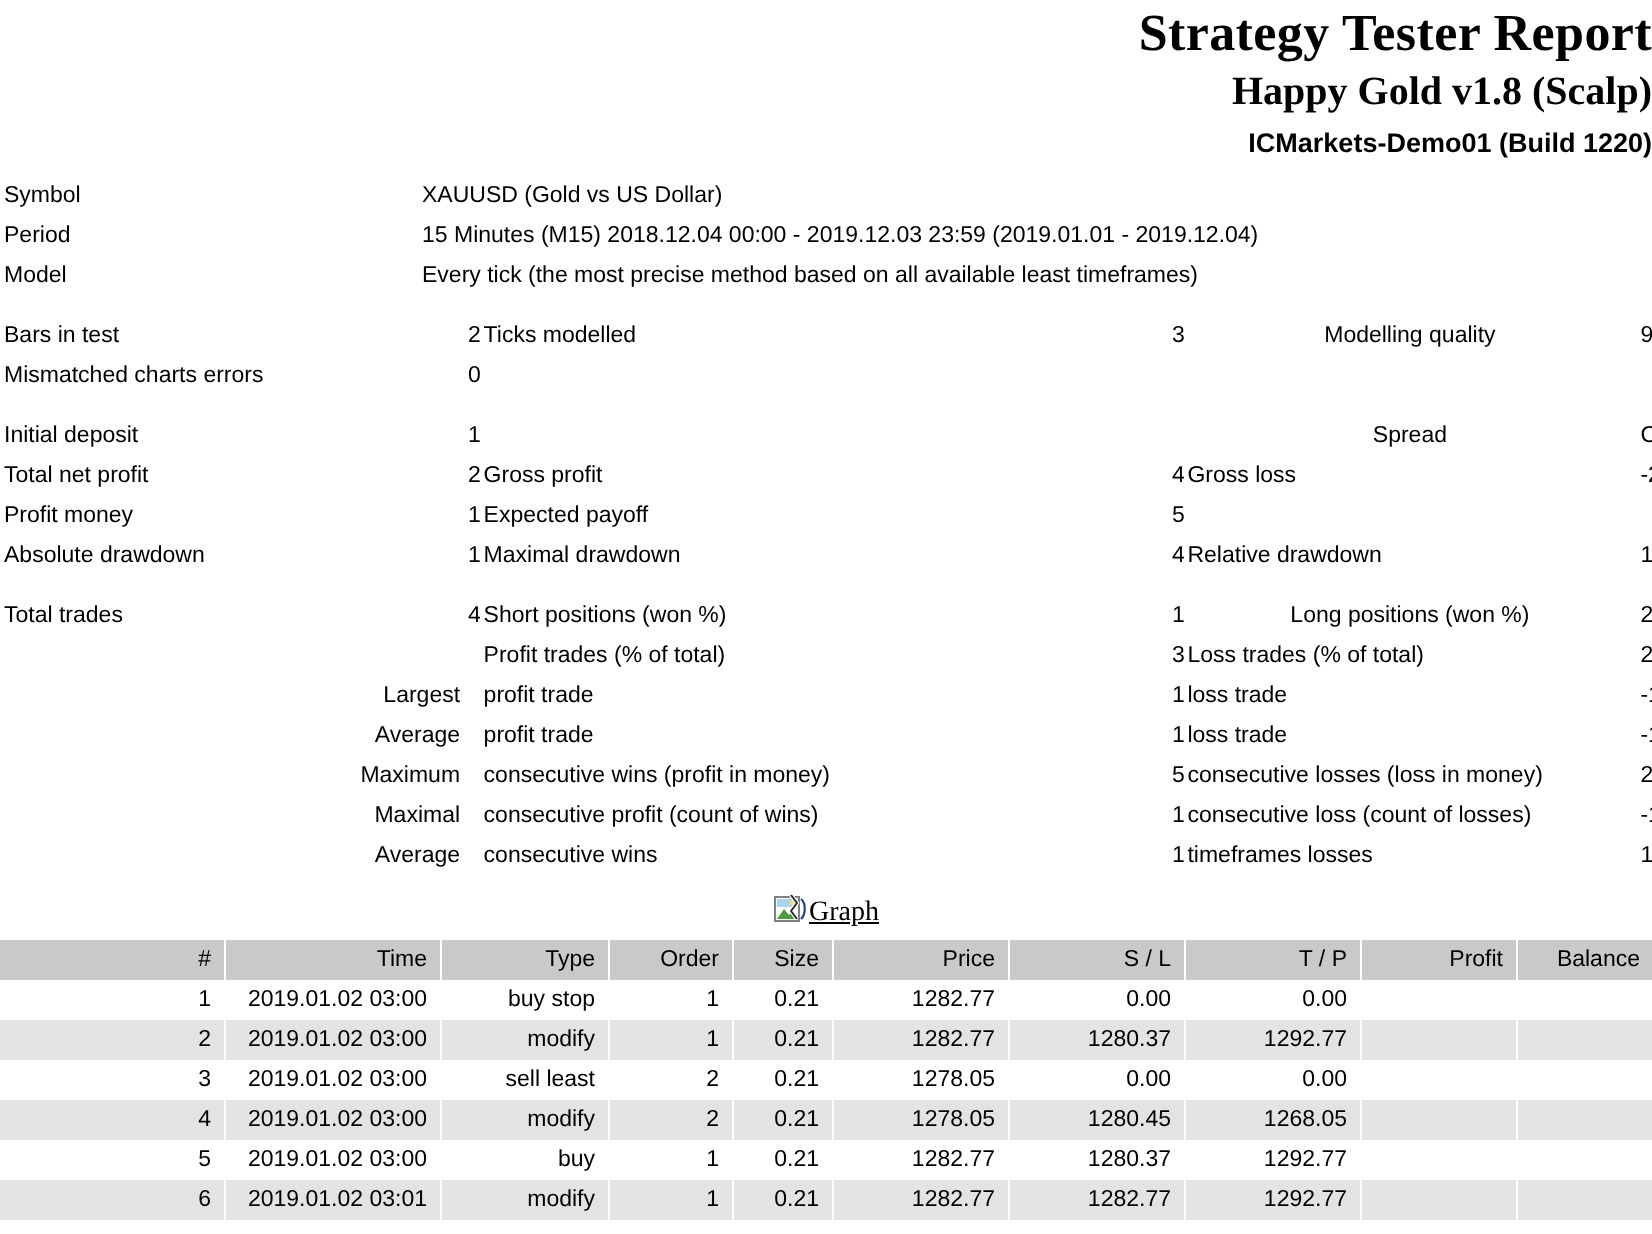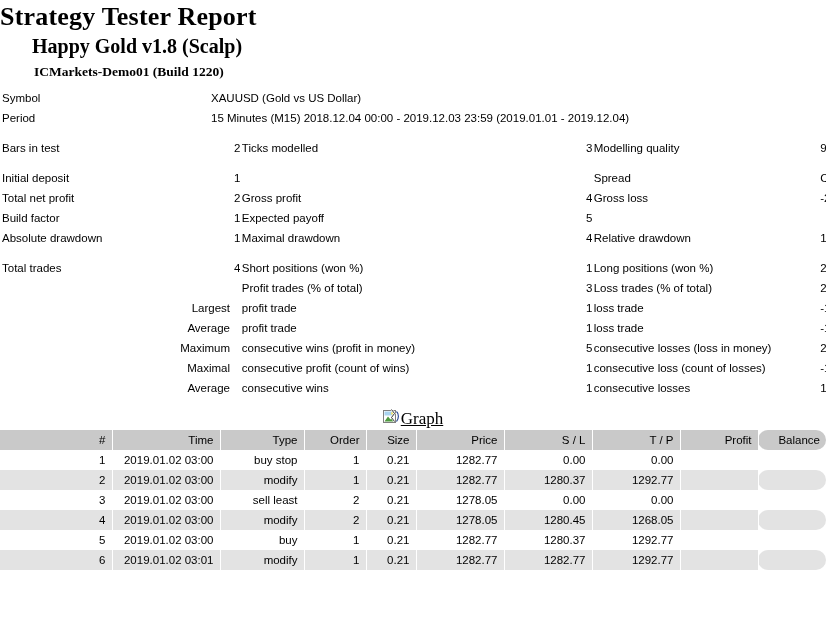--- a/index.html
+++ b/index.html
@@ -11,38 +11,38 @@
   body {
     width: 826px;
     height: 617px;
     overflow: hidden;
     font-family: "Liberation Sans", sans-serif;
     font-size: 11.5px;
     color: #000000;
   }
 
   
-  .titles { text-align: left; padding-top: 2px; }
+  .titles { text-align: right; padding-top: 2px; }
   .title-main {
     font-family: "Liberation Serif", serif;
     font-weight: bold;
     font-size: 26px;
     letter-spacing: 0.2px;
     line-height: 1.12;
   }
   .title-sub {
     font-family: "Liberation Serif", serif;
     font-weight: bold;
     font-size: 20px;
     line-height: 1.22;
     padding-top: 3px;
     padding-left: 32px;
   }
   .title-broker {
-    font-family: Liberation Serif, serif;
+    font-family: Liberation Sans, sans-serif;
     font-weight: bold;
     font-size: 13.5px;
     line-height: 1.3;
     padding-top: 4px;
     padding-left: 34px;
   }
 
   
   table.rep {
     width: 826px;
@@ -61,21 +61,21 @@
   .r  { text-align: right; }
 
   .sec-info { margin-top: 8px; }
   .sec-gap  { height: 10px; }
 
   
   .c-lab1 { width: 205px; }
   .c-val1 { width: 3px;  }
   .c-lab2 { width: 306px; }
   .c-val2 { width: 3px;  }
-  .c-lab3 { width: 200px; }
+  .c-lab3 { width: 200px; text-align: center; }
   .c-val3 { width: 3px;  }
 
   
   .graph-wrap {
     text-align: center;
     height: 22px;
     line-height: 22px;
     margin-top: 8px;
     margin-bottom: 2px;
   }
@@ -86,21 +86,21 @@
   }
   .broken-img {
     display: inline-block;
     width: 17px;
     height: 16px;
     vertical-align: -3px;
     margin-right: 1px;
   }
   .graph-alt {
     font-family: "Liberation Serif", serif;
-    font-size: 17px;
+    font-size: 14px;
     vertical-align: middle;
     text-decoration: underline;
   }
 
   
   table.deals {
     width: 826px;
     border-collapse: collapse;
     table-layout: fixed;
     font-size: 11.5px;
@@ -110,21 +110,21 @@
     height: 20px;
     line-height: 20px;
     padding: 0 6px 0 4px;
     white-space: nowrap;
     overflow: hidden;
     font-weight: normal;
     text-align: right;
     border-right: 1px solid #ffffff;
   }
   table.deals th:last-child,
-  table.deals td:last-child { border-right: none; border-radius: 10px; }
+  table.deals td:last-child { border-right: none; }
   table.deals thead th {
     background: #c9c9c9;
     color: #000000;
   }
   table.deals tbody tr.odd  td { background: #ffffff; }
   table.deals tbody tr.even td { background: #e3e3e3; }
   table.deals tbody tr.even td { border-right: 1px solid #ffffff; }
   table.deals tbody tr.odd  td { border-right: 1px solid #ffffff; }
   .dc-num  { width: 112px; }
   .dc-time { width: 108px; }
@@ -149,35 +149,47 @@
 <table class="rep sec-info">
   <tbody>
       <tr>
     <td class="l" style="width:205px">Symbol</td>
     <td class="l">XAUUSD (Gold vs US Dollar)</td>
   </tr>
   <tr>
     <td class="l">Period</td>
     <td class="l">15 Minutes (M15) 2018.12.04 00:00 - 2019.12.03 23:59 (2019.01.01 - 2019.12.04)</td>
   </tr>
+  <tr>
+    <td class="l">Model</td>
+    <td class="l">Every tick (the most precise method based on all available least timeframes)</td>
+  </tr>
 </tbody>
   </table>
 
 <div class="sec-gap"></div>
 
 <table class="rep">
   <tbody>
       <tr>
     <td class="l c-lab1">Bars in test</td>
     <td class="r c-val1">23626</td>
     <td class="l c-lab2">Ticks modelled</td>
     <td class="r c-val2">36441615</td>
     <td class="l c-lab3">Modelling quality</td>
     <td class="r c-val3">99.90%</td>
   </tr>
+  <tr>
+    <td class="l">Mismatched charts errors</td>
+    <td class="r">0</td>
+    <td class="l"></td>
+    <td class="r"></td>
+    <td class="l"></td>
+    <td class="r"></td>
+  </tr>
 </tbody>
   </table>
 
 <div class="sec-gap"></div>
 
 <table class="rep">
   <tbody>
       <tr>
     <td class="l c-lab1">Initial deposit</td>
     <td class="r c-val1">1000.00</td>
@@ -188,21 +200,21 @@
   </tr>
   <tr>
     <td class="l">Total net profit</td>
     <td class="r">2352.62</td>
     <td class="l">Gross profit</td>
     <td class="r">4888.71</td>
     <td class="l">Gross loss</td>
     <td class="r">-2536.09</td>
   </tr>
   <tr>
-    <td class="l">Build factor</td>
+    <td class="l">Profit money</td>
     <td class="r">1.93</td>
     <td class="l">Expected payoff</td>
     <td class="r">5.59</td>
     <td class="l"></td>
     <td class="r"></td>
   </tr>
   <tr>
     <td class="l">Absolute drawdown</td>
     <td class="r">15.33</td>
     <td class="l">Maximal drawdown</td>
@@ -263,21 +275,21 @@
     <td class="l">consecutive profit (count of wins)</td>
     <td class="r">1065.67 (51)</td>
     <td class="l">consecutive loss (count of losses)</td>
     <td class="r">-184.80 (1)</td>
   </tr>
   <tr>
     <td class="r">Average</td>
     <td class="r"></td>
     <td class="l">consecutive wins</td>
     <td class="r">16</td>
-    <td class="l">consecutive losses</td>
+    <td class="l">timeframes losses</td>
     <td class="r">1</td>
   </tr>
 </tbody>
   </table>
 
 <div class="graph-wrap">
   <span class="graph-inline">
     <span class="broken-img">
       <svg width="17" height="16" viewBox="0 0 17 16" xmlns="http://www.w3.org/2000/svg">
         <rect x="0.5" y="1.5" width="12" height="12" fill="#ffffff" stroke="#7f7f7f"></rect>

